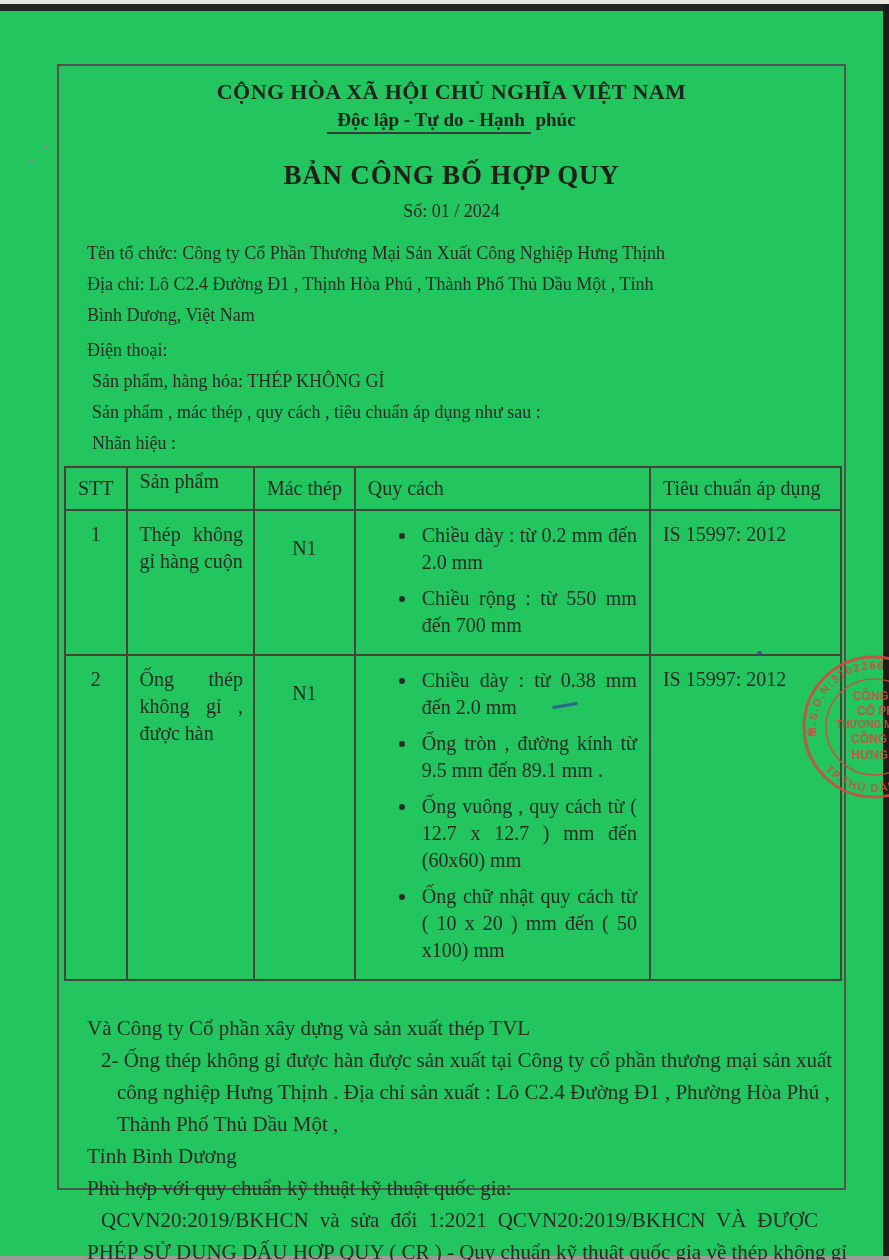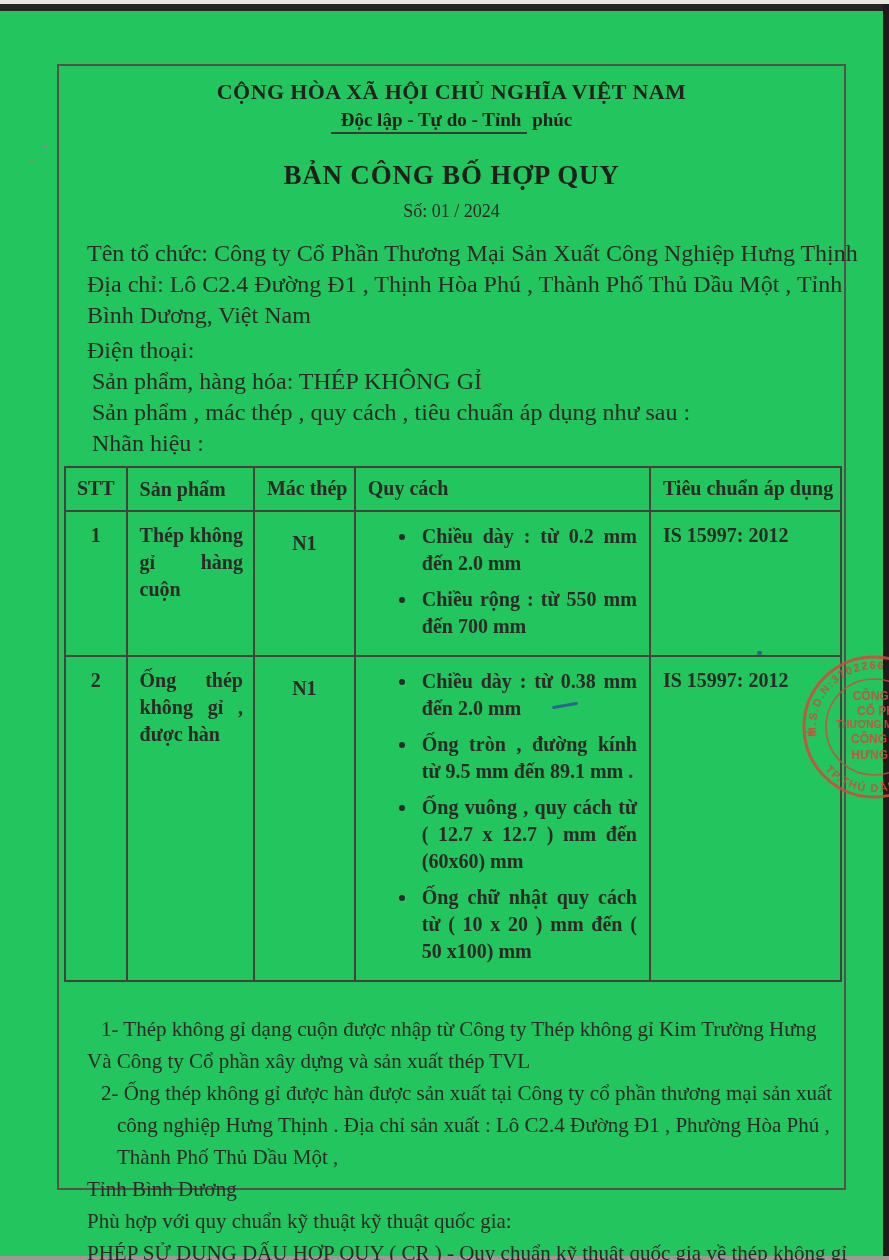--- a/index.html
+++ b/index.html
@@ -18,43 +18,43 @@
     position:absolute;left:57px;top:60px;width:789px;height:1126px;
     border:2px solid #55524a;box-sizing:border-box;background:transparent;
   }
   .gov-header{text-align:center;margin-top:13px;}
   .gov-line1{font-size:22px;font-weight:bold;letter-spacing:.4px;line-height:26px;color:#23221e;}
   .gov-line2{font-size:19px;font-weight:bold;line-height:24px;margin-top:3px;color:#23221e;}
   .gov-line2 .ul{border-bottom:2px solid #3c3a34;padding:0 6px 2px 10px;}
   .doc-title{text-align:center;font-size:27px;font-weight:bold;letter-spacing:.8px;line-height:32px;margin-top:27px;color:#201f1b;}
   .doc-no{text-align:center;font-size:18px;line-height:26px;margin-top:7px;}
 
-  .body-text{margin:14px 26px 0 28px;font-size:24px;line-height:31px;}
+  .body-text{margin:14px 26px 0 28px;font-size:18px;line-height:31px;}
   .body-text p{margin:0;}
   .p-phone{margin-top:4px !important;}
   .p-indent{padding-left:5px;}
   .bold{font-weight:normal;}
 
   table.spec{
     border-collapse:collapse;table-layout:fixed;
     margin:7px 0 0 5px;width:778px;
     font-size:20px;line-height:27px;
   }
   table.spec th,table.spec td{
     border:2px solid #45423b;vertical-align:top;box-sizing:border-box;
-    font-weight:bold;
+    font-weight:normal;
   }
   th.h-stt{width:58px;text-align:center;padding:7px 2px;}
-  th.h-prod{width:120px;text-align:left;padding:8px 2px 7px 12px;}
+  th.h-prod{width:120px;text-align:left;padding:0 2px 7px 12px;}
   th.h-grade{width:95px;text-align:left;padding:7px 2px 7px 12px;}
   th.h-spec{width:278px;text-align:left;padding:7px 2px 7px 12px;}
   th.h-std{width:180px;text-align:left;padding:7px 2px 7px 12px;}
   td.c-stt{text-align:center;padding-top:10px;}
   td.c-prod{padding:10px 10px 0 12px;text-align:justify;}
-  td.c-grade{text-align:center;padding-top:18px;}
+  td.c-grade{text-align:center;padding-top:24px;}
   td.c-std{padding:10px 6px 0 12px;}
   td.c-spec{padding:7px 12px 6px 0;}
   tr.r1 td{height:97px;}
   tr.r2 td{height:240px;}
   td.c-spec ul{margin:4px 0 0 0;padding-left:62px;}
   td.c-spec li{padding-left:4px;margin-bottom:9px;text-align:justify;}
 
   .notes{margin:31px 26px 0 28px;font-size:21px;line-height:32px;}
   .notes div{margin:0;}
   .ind14{padding-left:14px;}
@@ -80,21 +80,21 @@
   <div class="edge-right"></div>
   <div class="edge-bottom"></div>
   <div class="speck" style="left:44px;top:141px;width:4px;height:3px;"></div>
   <div class="speck" style="left:30px;top:155px;width:3px;height:3px;"></div>
 
   <div class="page">
 
     <div class="gov-header">
       <div class="gov-line1">CỘNG HÒA XÃ HỘI CHỦ NGHĨA VIỆT NAM</div>
       <div class="gov-line2">
-        <span class="ul">Độc lập - Tự do - Tỉnh</span>
+        <span class="ul">Độc lập - Tự do - Hạnh</span>
         <span>phúc</span>
       </div>
     </div>
 
     <div class="doc-title">BẢN CÔNG BỐ HỢP QUY</div>
     <div class="doc-no">Số: 01 / 2024</div>
 
     <div class="body-text">
       <p class="nowrap">Tên tổ chức: Công ty Cổ Phần Thương Mại Sản Xuất Công Nghiệp Hưng Thịnh</p>
       <p class="nowrap">Địa chỉ: Lô C2.4 Đường Đ1 , Thịnh Hòa Phú , Thành Phố Thủ Dầu Một , Tỉnh</p>
@@ -139,27 +139,27 @@
               <li>Ống vuông , quy cách từ ( 12.7 x 12.7 ) mm đến (60x60) mm</li>
               <li>Ống chữ nhật quy cách từ ( 10 x 20 ) mm đến ( 50 x100) mm</li>
             </ul>
           </td>
           <td class="c-std">IS 15997: 2012</td>
         </tr>
       </tbody>
     </table>
 
     <div class="notes">
-      <div class="ind14 nowrap">1-  Thép không gỉ dạng cuộn được nhập từ Công ty Thép không gỉ Kim Trường Hưng</div>
       <div>Và Công ty Cổ phần xây dựng và sản xuất thép TVL</div>
       <div class="ind14 nowrap">2-  Ống thép không gỉ được hàn được sản xuất tại Công ty cổ phần thương mại sản xuất</div>
       <div class="ind30 nowrap">công nghiệp Hưng Thịnh . Địa chỉ sản xuất : Lô C2.4 Đường Đ1 , Phường Hòa Phú ,</div>
       <div class="ind30">Thành Phố Thủ Dầu Một ,</div>
       <div>Tỉnh Bình Dương</div>
       <div>Phù hợp với quy chuẩn kỹ thuật kỹ thuật quốc gia:</div>
+      <div class="reg1">QCVN20:2019/BKHCN và sửa đổi 1:2021 QCVN20:2019/BKHCN VÀ ĐƯỢC</div>
       <div class="reg2">PHÉP SỬ DỤNG DẤU HỢP QUY ( CR ) -  Quy chuẩn kỹ thuật quốc gia về thép không gỉ</div>
     </div>
 
   </div>
 
   <div class="ink" style="left:552px;top:700px;width:26px;height:3px;transform:rotate(-10deg);"></div>
   <div class="ink" style="left:757px;top:647px;width:5px;height:4px;"></div>
 
   <svg class="stamp" viewBox="0 0 170 170">
     <circle cx="80" cy="79" r="70" stroke-width="3"></circle>

